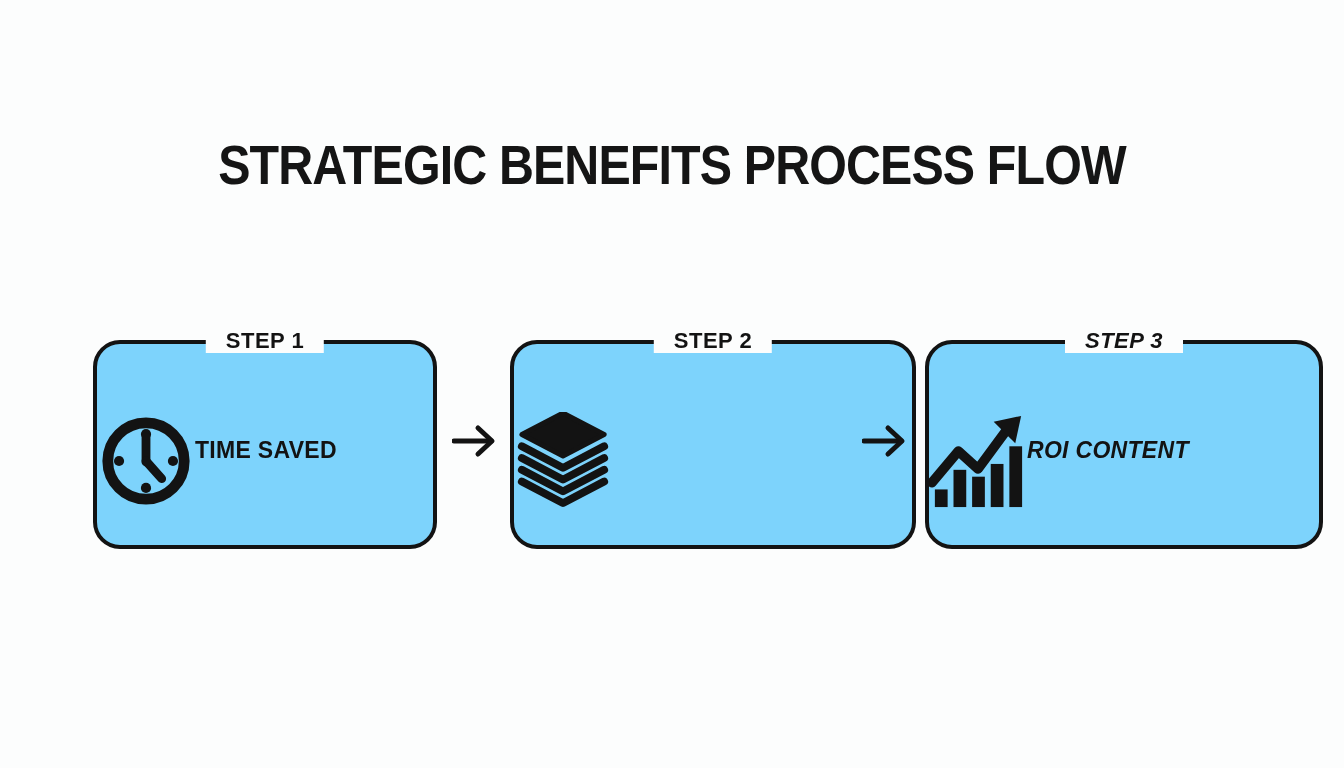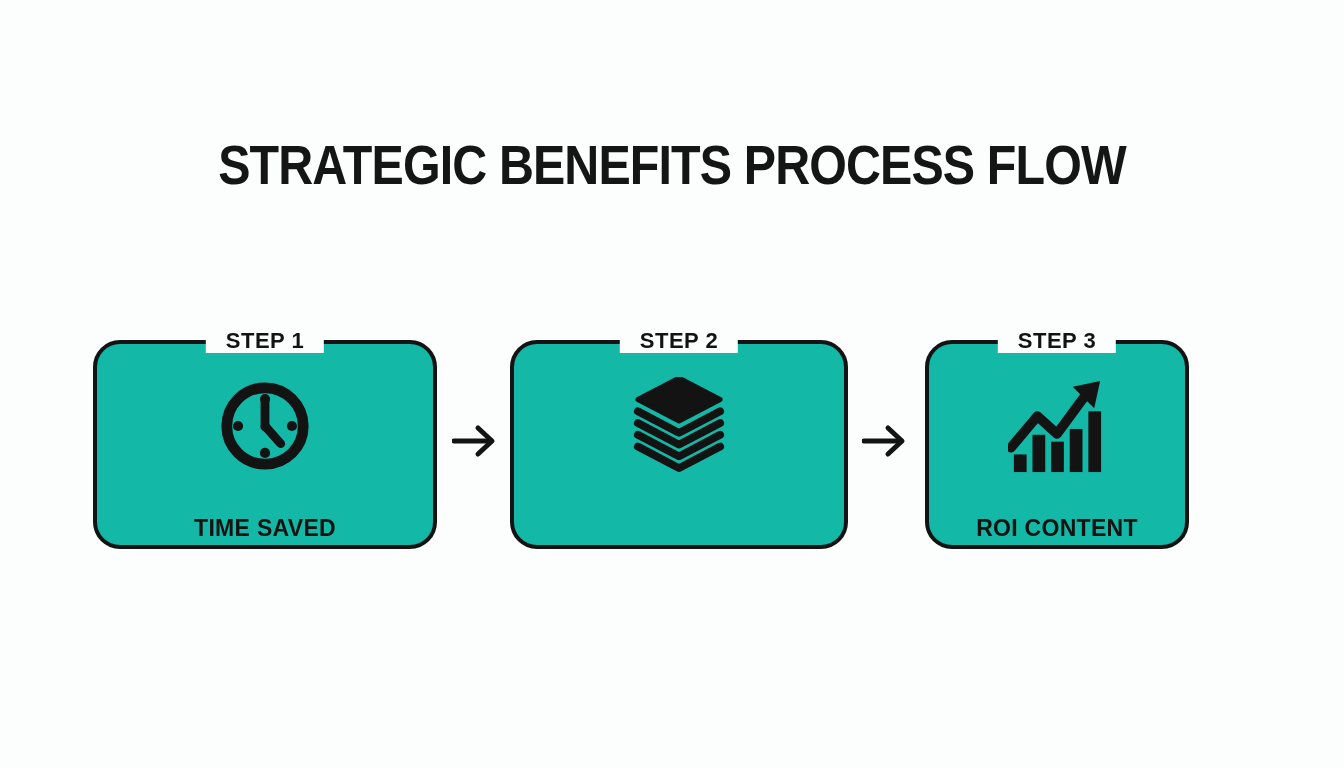--- a/index.html
+++ b/index.html
@@ -31,29 +31,28 @@
     transform-origin: center;
     white-space: nowrap;
   }
   .step-box {
     position: absolute;
     top: 340px;
     height: 209px;
     box-sizing: border-box;
     border: 4px solid #131313;
     border-radius: 27px;
-    background: #14b8a6;
+    background: #7dd3fc;
     display: flex;
-    flex-direction: column;
+    flex-direction: row;
     align-items: center;
-    gap: 28px;
   }
   .step-box.pos-1 { left: 93px;  width: 344px; }
-  .step-box.pos-2 { left: 510px; width: 338px; }
-  .step-box.pos-3 { left: 925px; width: 264px; }
+  .step-box.pos-2 { left: 510px; width: 406px; }
+  .step-box.pos-3 { left: 925px; width: 398px; font-style: italic; }
   .step-label {
     position: absolute;
     top: -15px;
     left: 50%;
     transform: translateX(-50%);
     background: #fcfdfd;
     padding: 0 20px;
     font-size: 22px;
     font-weight: 700;
     letter-spacing: 0.5px;

